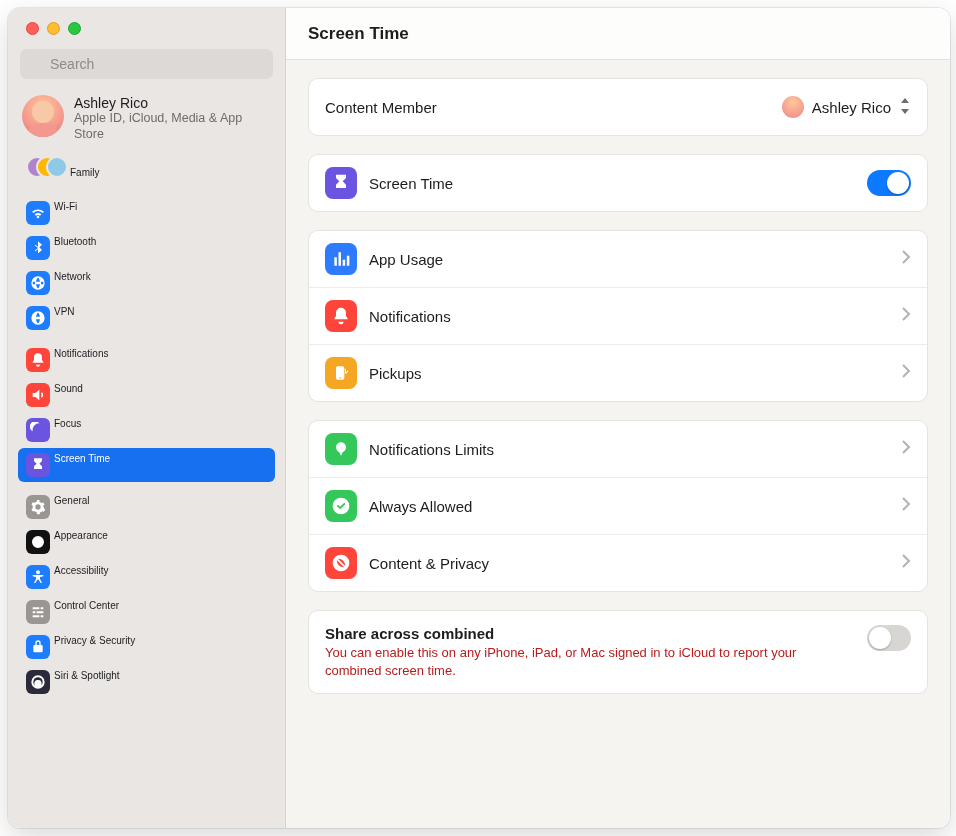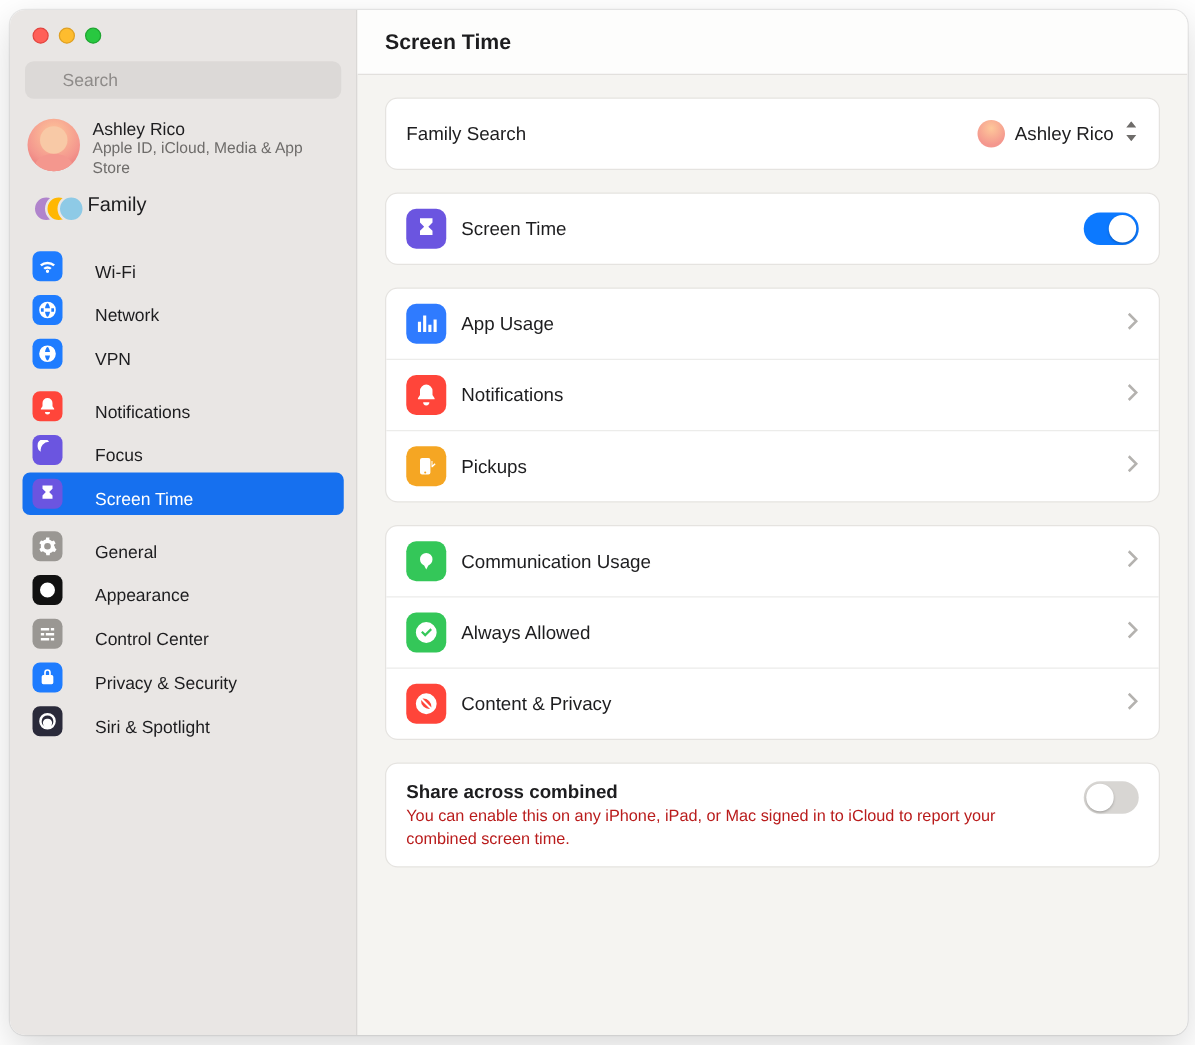--- a/index.html
+++ b/index.html
@@ -69,37 +69,37 @@
     content:""; position:absolute; left:10px; top:6px; width:22px; height:22px; border-radius:50%;
     background: #f8c9a6;
   }
   .avatar::before{
     content:""; position:absolute; left:6px; bottom:-6px; width:30px; height:20px; border-radius:50% 50% 0 0;
     background:#f4978e;
   }
   .acct-text .name { font-size:14px; color:#1d1d1f; }
   .acct-text .sub { font-size:12.5px; color:#6e6c6a; line-height:1.25; }
   .family-row {
-    display:flex; align-items:flex-start; gap:12px; padding:6px 4px 10px 48px;
-    font-size:16px; color:#1d1d1f;
+    display:flex; align-items:flex-end; gap:12px; padding:6px 4px 10px 48px;
+    font-size:10px; color:#1d1d1f;
     cursor:default;
   }
   .family-avatars {
     width:32px; height:22px; position:relative; margin-left:-40px;
   }
   .fa { width:22px; height:22px; border-radius:50%; position:absolute; border:2px solid #e9e6e4; }
   .fa1 { background:#b084cc; left:0;}
   .fa2 { background:#ffb703; left:10px;}
   .fa3 { background:#8ecae6; left:20px;}
   .sb-group { margin-top:8px; }
   .sb-item {
-    display:flex; align-items:flex-end; gap:26px;
+    display:flex; align-items:flex-start; gap:4px;
     padding: 5px 8px;
     border-radius:6px;
-    font-size:14px; color:#1d1d1f;
+    font-size:10px; color:#1d1d1f;
     cursor:default;
     margin-bottom:1px;
   }
   .sb-item.selected {
     background:#1670ef; color:#fff;
   }
   .sb-icon {
     width:24px; height:24px; border-radius:6px;
     display:flex; align-items:center; justify-content:center;
     flex-shrink:0;
@@ -195,20 +195,28 @@
               <div class="sb-icon" style="background: rgb(30, 124, 255);">
                 <svg viewBox="0 0 24 24">
                   <path d="M12 20a2 2 0 110-4 2 2 0 010 4zm-5-6a8 8 0 0110 0l-2 2a5 5 0 00-6 0zm-4-4a14 14 0 0118 0l-2 2a11 11 0 00-14 0z"></path>
                 </svg>
               </div>
               <span>Wi-Fi</span>
             </div>
             <div class="sb-item">
               <div class="sb-icon" style="background: rgb(30, 124, 255);">
                 <svg viewBox="0 0 24 24">
+                  <path d="M12 2l6 5-4 4 4 4-6 5V14l-4 3-1-1 5-4-5-4 1-1 4 3V2z"></path>
+                </svg>
+              </div>
+              <span>Bluetooth</span>
+            </div>
+            <div class="sb-item">
+              <div class="sb-icon" style="background: rgb(30, 124, 255);">
+                <svg viewBox="0 0 24 24">
                   <path d="M12 2a10 10 0 100 20 10 10 0 000-20zm0 2c1 0 2.5 2.5 3 6H9c.5-3.5 2-6 3-6zM4.3 10h3.2c-.1.7-.1 1.3-.1 2s0 1.3.1 2H4.3a8 8 0 010-4zm12.2 0h3.2a8 8 0 010 4h-3.2c.1-.7.1-1.3.1-2s0-1.3-.1-2zM9 14h6c-.5 3.5-2 6-3 6s-2.5-2.5-3-6z"></path>
                 </svg>
               </div>
               <span>Network</span>
             </div>
             <div class="sb-item">
               <div class="sb-icon" style="background: rgb(30, 124, 255);">
                 <svg viewBox="0 0 24 24">
                   <path d="M12 2a10 10 0 100 20 10 10 0 000-20zm0 2c1 0 2.5 2.5 3 6H9c.5-3.5 2-6 3-6zM9 14h6c-.5 3.5-2 6-3 6s-2.5-2.5-3-6z"></path>
                 </svg>
@@ -217,20 +225,28 @@
             </div>
           </div>
           <div class="sb-group">
             <div class="sb-item">
               <div class="sb-icon" style="background: rgb(255, 69, 58);">
                 <svg viewBox="0 0 24 24">
                   <path d="M12 2a6 6 0 016 6v4l2 3v1H4v-1l2-3V8a6 6 0 016-6zm0 20a3 3 0 003-3H9a3 3 0 003 3z"></path>
                 </svg>
               </div>
               <span>Notifications</span>
+            </div>
+            <div class="sb-item">
+              <div class="sb-icon" style="background: rgb(255, 69, 58);">
+                <svg viewBox="0 0 24 24">
+                  <path d="M4 9v6h4l6 5V4L8 9H4zm14-1a6 6 0 010 8l-1.5-1.5a4 4 0 000-5z"></path>
+                </svg>
+              </div>
+              <span>Sound</span>
             </div>
             <div class="sb-item">
               <div class="sb-icon" style="background: rgb(107, 85, 224);">
                 <svg viewBox="0 0 24 24">
                   <path d="M14 2A10 10 0 004 14 8 8 0 1114 2z"></path>
                 </svg>
               </div>
               <span>Focus</span>
             </div>
             <div class="sb-item selected">
@@ -251,20 +267,28 @@
               </div>
               <span>General</span>
             </div>
             <div class="sb-item">
               <div class="sb-icon" style="background: rgb(17, 17, 17);">
                 <svg viewBox="0 0 24 24">
                   <path d="M12 3a9 9 0 100 18 9 9 0 000-18zm0 2v14a7 7 0 000-14z"></path>
                 </svg>
               </div>
               <span>Appearance</span>
+            </div>
+            <div class="sb-item">
+              <div class="sb-icon" style="background: rgb(30, 124, 255);">
+                <svg viewBox="0 0 24 24">
+                  <path d="M12 2a3 3 0 110 6 3 3 0 010-6zM4 9h16v2l-5 1v3l3 6h-2l-3-5h-2l-3 5H6l3-6v-3L4 11V9z"></path>
+                </svg>
+              </div>
+              <span>Accessibility</span>
             </div>
             <div class="sb-item">
               <div class="sb-icon" style="background: rgb(154, 151, 147);">
                 <svg viewBox="0 0 24 24">
                   <path d="M4 5h10v3H4zM16 5h4v3h-4zM4 11h4v3H4zM10 11h10v3H10zM4 17h10v3H4zM16 17h4v3h-4z"></path>
                 </svg>
               </div>
               <span>Control Center</span>
             </div>
             <div class="sb-item">
@@ -289,21 +313,21 @@
   </aside>
 
   <main class="main">
     <div class="titlebar">
       <h1>Screen Time</h1>
     </div>
     <div class="content">
 
       <div class="card">
         <div class="row">
-          <div class="fm-label">Family Search</div>
+          <div class="fm-label">Content Member</div>
           <div class="fm-select">
             <div class="mini-av"></div>
             <span>Ashley Rico</span>
             <span class="stepper-icon">
               <svg viewBox="0 0 12 16">
                   <path d="M6 0l4 5H2zM6 16l-4-5h8z"></path>
                 </svg>
             </span>
           </div>
         </div>
@@ -359,21 +383,21 @@
                 </svg></span>
             </div>
           </div>
           <div class="card">
             <div class="row">
               <div class="app-icon" style="background: rgb(52, 199, 89);">
                 <svg viewBox="0 0 24 24">
                   <path d="M12 4a6 6 0 016 6c0 3-2 5-4 6l-2 4-2-4c-2-1-4-3-4-6a6 6 0 016-6z"></path>
                 </svg>
               </div>
-              <div class="row-label">Communication Usage</div>
+              <div class="row-label">Notifications Limits</div>
               <span class="chev"><svg viewBox="0 0 9 14">
                   <path d="M1 1l6 6-6 6" fill="none" stroke="#b4b2af" stroke-width="2"></path>
                 </svg></span>
             </div>
             <div class="row">
               <div class="app-icon" style="background: rgb(52, 199, 89);">
                 <svg viewBox="0 0 24 24">
                   <path d="M12 2a10 10 0 100 20 10 10 0 000-20zm-1 14l-4-4 1.5-1.5L11 13l5-5 1.5 1.5L11 16z"></path>
                 </svg>
               </div>

